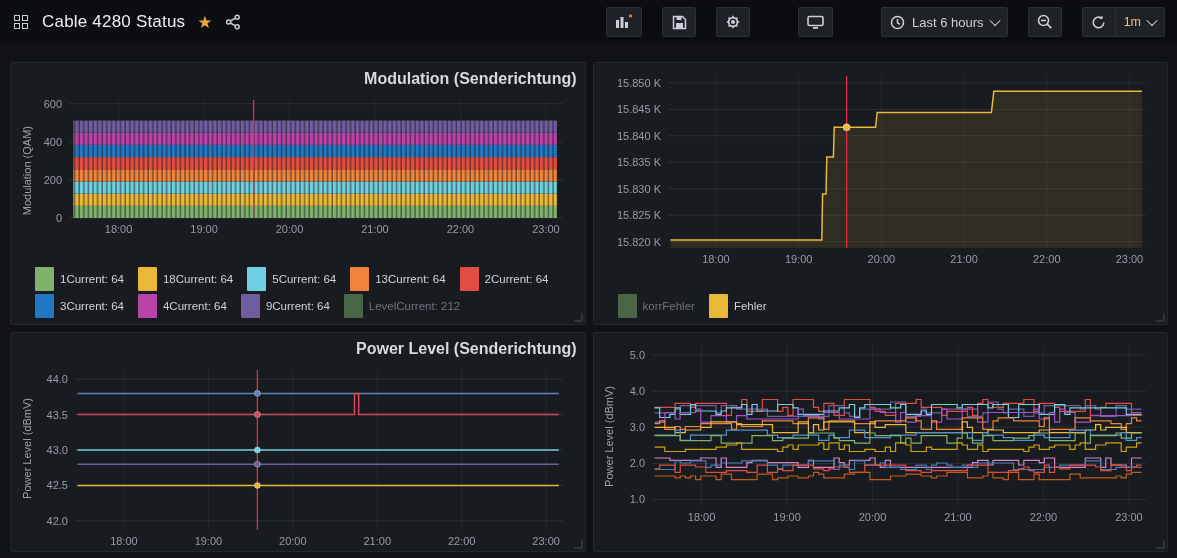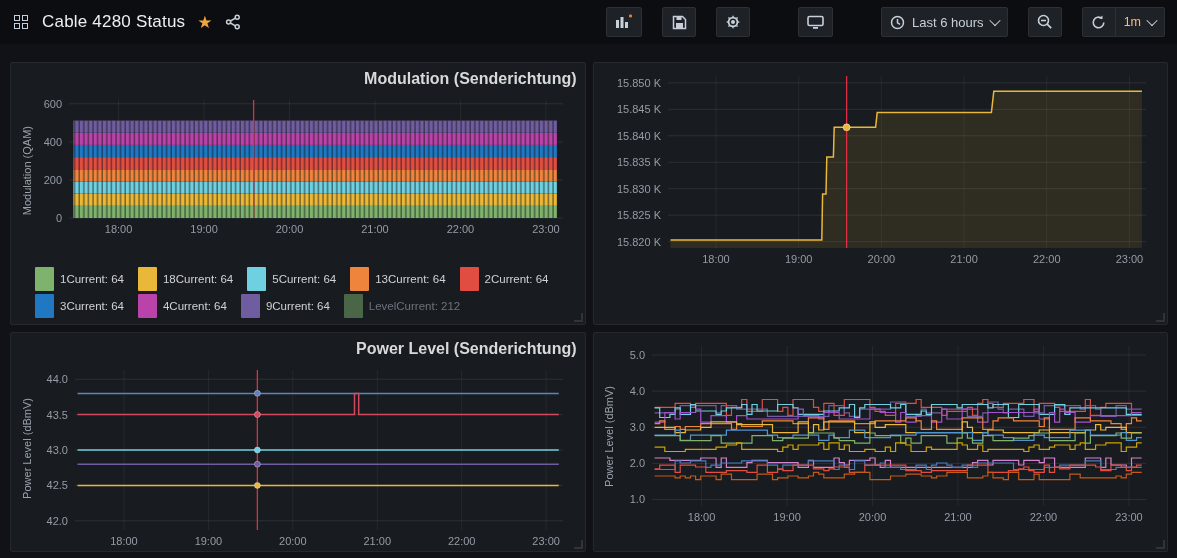--- a/index.html
+++ b/index.html
@@ -287,20 +287,30 @@
             <text x="59" y="46.34153846153461" text-anchor="end">15.845 K</text>
             <line x1="66" y1="15.879999999996148" x2="544" y2="15.879999999996148" stroke="rgba(255,255,255,0.09)"></line>
             <text x="59" y="19.879999999996148" text-anchor="end">15.850 K</text>
             <polygon points="68.5,181.0 68.5,173.1 219.8,173.1 220.6,127.0 224.0,127.0 224.8,90.0 231.4,90.0 232.2,60.3 273.6,60.3 275.2,45.5 389.4,45.5 391.8,24.3 539.9,24.3 539.9,181.0" fill="rgba(234,184,57,0.11)"></polygon>
             <polyline points="68.5,173.1 219.8,173.1 220.6,127.0 224.0,127.0 224.8,90.0 231.4,90.0 232.2,60.3 273.6,60.3 275.2,45.5 389.4,45.5 391.8,24.3 539.9,24.3" fill="none" stroke="#EAB839" stroke-width="1.5"></polyline>
             <line x1="244.62975778546692" y1="9" x2="244.62975778546692" y2="181" stroke="#e02f44" stroke-width="1.3"></line>
             <circle cx="244.62975778546692" cy="60.33538461537884" r="3.5" fill="#EAB839" stroke="rgba(255,255,255,0.45)" stroke-width="1"></circle>
           </svg>
         </div>
     </div>
+    <div class="legend">
+        <span class="li dim">
+          <i class="dash" style="background: rgb(126, 178, 109);"></i>
+          <span class="name">korrFehler</span>
+        </span>
+        <span class="li">
+          <i class="dash" style="background: rgb(234, 184, 57);"></i>
+          <span class="name">Fehler</span>
+        </span>
+      </div>
     <div class="resize-handle"></div>
   </div>
 
   <div class="panel">
     <div class="panel-title">Power Level (Senderichtung)</div>
     <div class="chart-row">
       <div class="ylabel-col">
           <span class="ylabel">Power Level (dBmV)</span>
         </div>
       <div class="svg-host">

